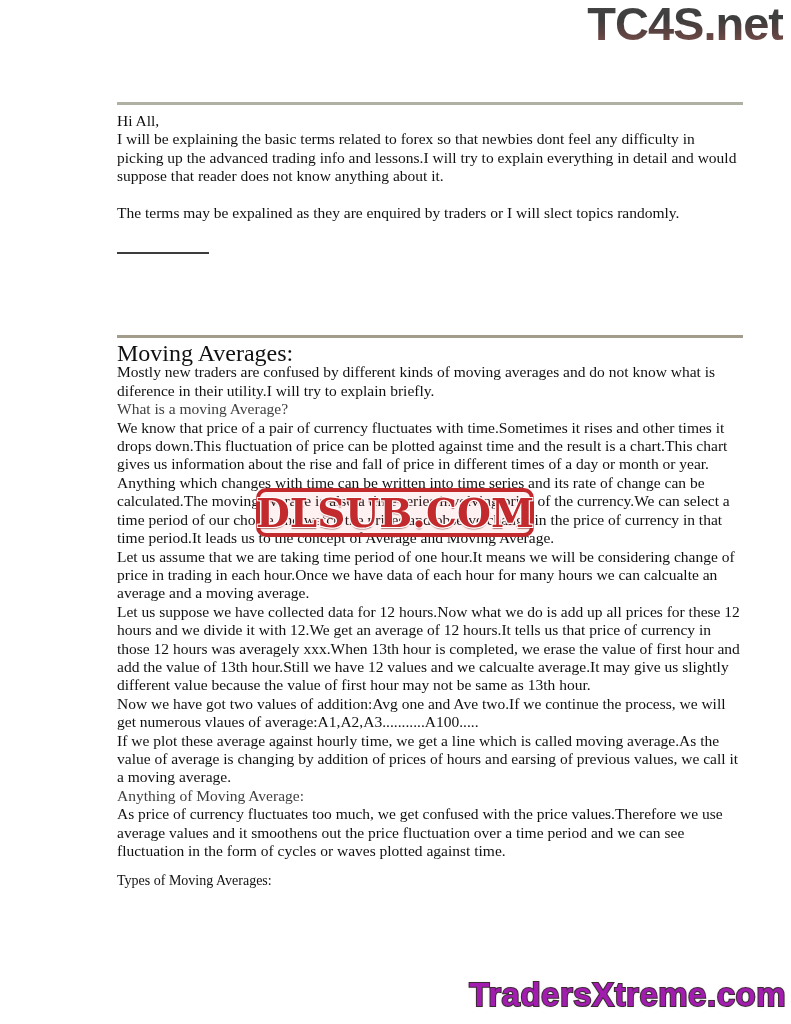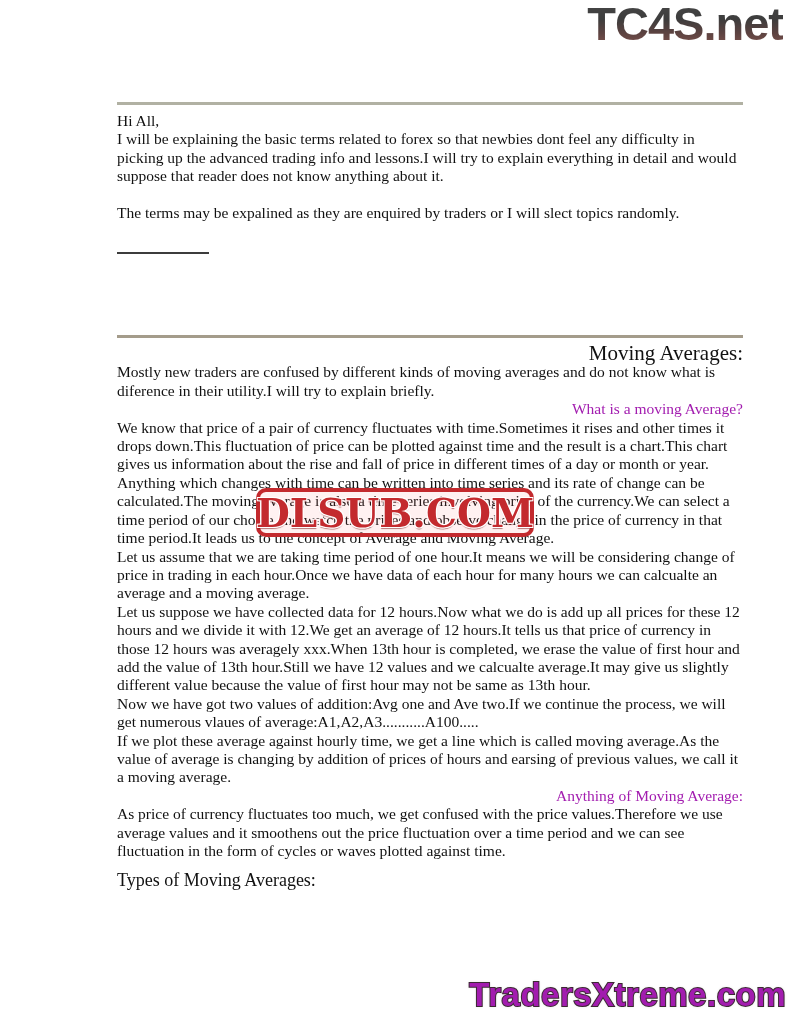--- a/index.html
+++ b/index.html
@@ -52,30 +52,28 @@
   .para { white-space: pre-line; }
   .sig-line {
     width: 92px;
     border-top: 2px solid #3c3c3c;
     margin-top: 30px;
     margin-bottom: 0;
     height: 0;
   }
   .gap-to-rule { height: 81px; }
   .section-heading {
-    font-size: 21px;
+    font-size: 24px;
     line-height: 20px;
-    text-align: right;
   }
   .blue-heading {
-    color: #a21caf;
-    text-align: right;
+    color: #404040;
   }
   .types-heading {
-    font-size: 18px;
+    font-size: 14px;
     line-height: 23px;
     margin-top: 9px;
   }
 
   
   .watermark {
     position: absolute;
     left: 256px;
     top: 488px;
     width: 278px;

